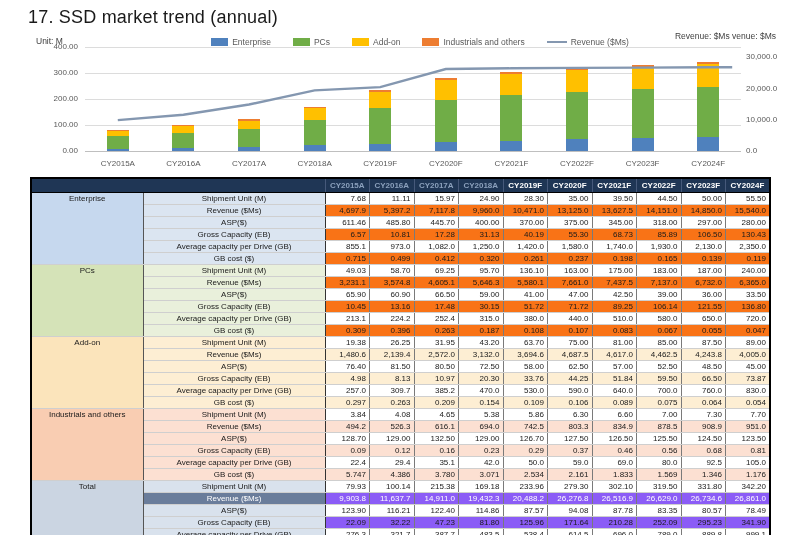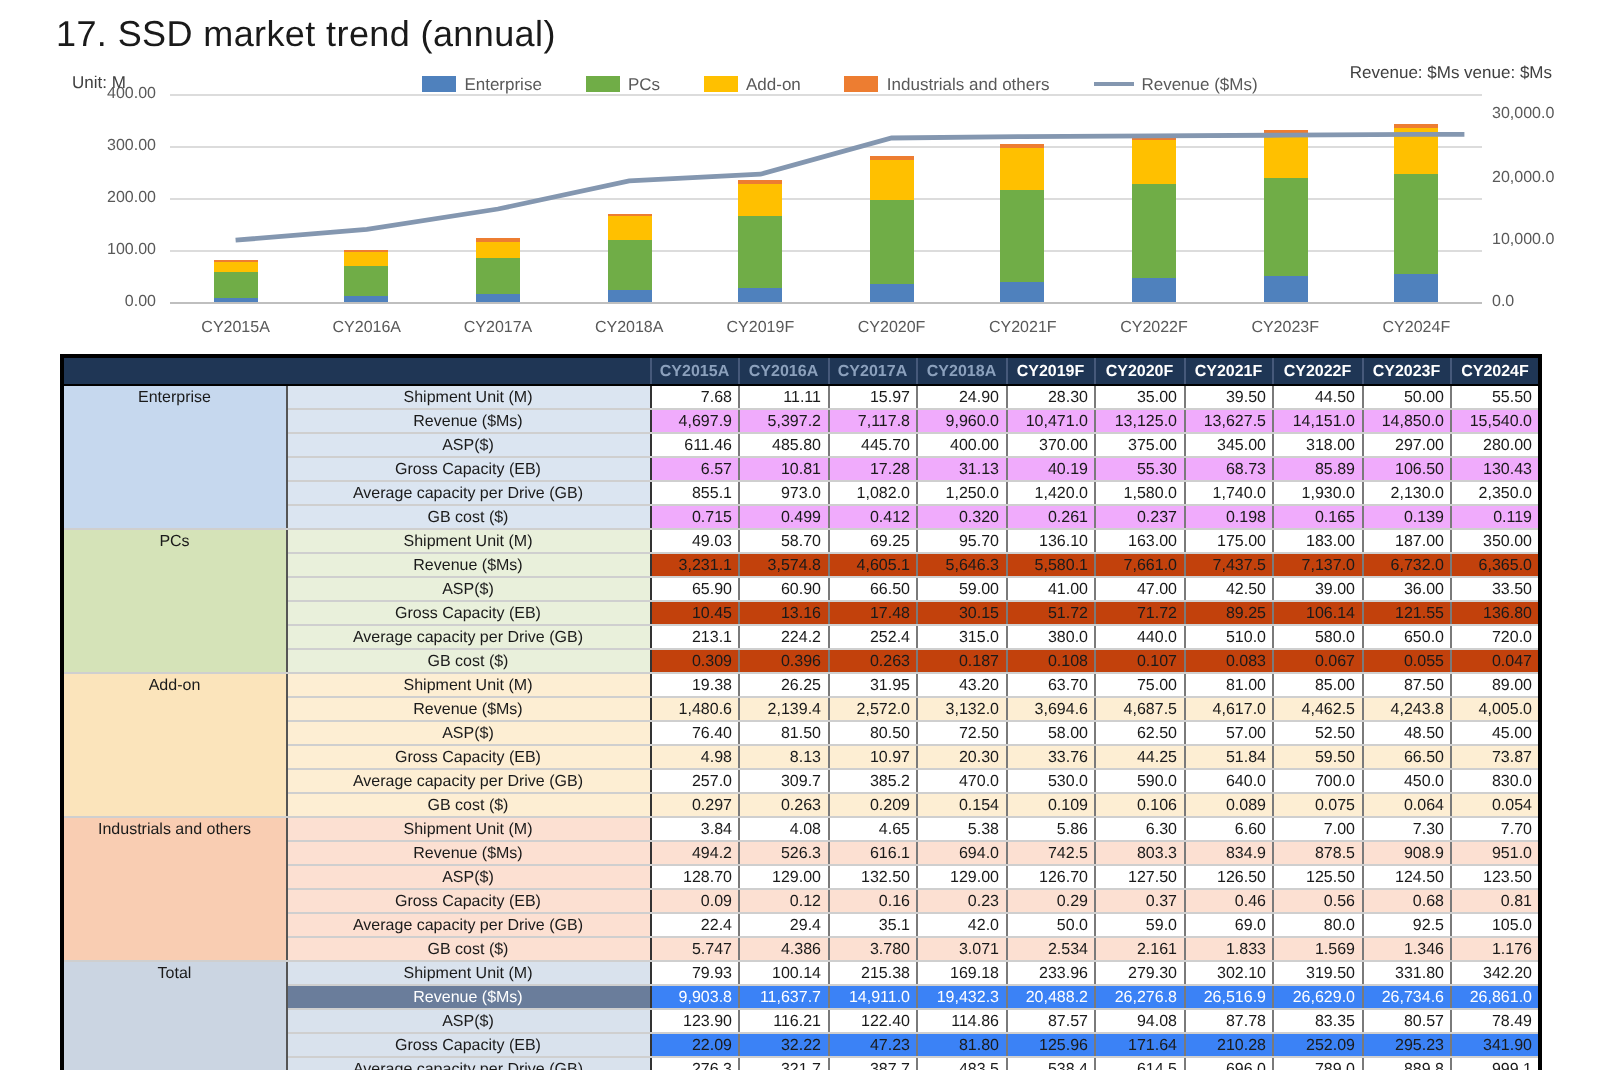--- a/index.html
+++ b/index.html
@@ -29,25 +29,25 @@
   td,th{border-right:1px solid #7a7a7a;border-bottom:1px solid #cfcfcf;padding:0 3px;height:11px;
         line-height:10px;overflow:hidden;white-space:nowrap}
   thead th{height:13px;border-bottom:1.5px solid #000;background:#1f3655;color:#fff;font-weight:bold;
            text-align:center;border-right:1px solid #46597a;font-size:8px}
   thead th.actual{color:#8ba0bc}
   tr.sec-start td{border-top:1.5px solid #000}
   td.cat{text-align:center;vertical-align:top;padding-top:1px;border-right:1px solid #555;font-size:8px}
   td.metric{text-align:center;border-right:1.5px solid #333}
   td.val{text-align:right}
   
-  td.cat.ent{background:#c6d8ee}   tr.ent td.metric{background:#dbe5f1}   tr.ent.stripe td.val{background:#f0abfc}
-  td.cat.pcs{background:#d5e3b8}   tr.pcs td.metric{background:#e9f0db}   tr.pcs.stripe td.val{background:#c2410c}
+  td.cat.ent{background:#c6d8ee}   tr.ent td.metric{background:#dbe5f1}   tr.ent.stripe td.val{background:#f97316}
+  td.cat.pcs{background:#d5e3b8}   tr.pcs td.metric{background:#e9f0db}   tr.pcs.stripe td.val{background:#f97316}
   td.cat.addon{background:#fbe4bb} tr.addon td.metric{background:#fdeed3} tr.addon.stripe td.val{background:#fdeed3}
   td.cat.ind{background:#f9cdb2}   tr.ind td.metric{background:#fce0d2}   tr.ind.stripe td.val{background:#fce0d2}
-  td.cat.total{background:#cbd5e2} tr.total td.metric{background:#d9e2ed} tr.total.stripe td.val{background:#3b82f6}
+  td.cat.total{background:#cbd5e2} tr.total td.metric{background:#d9e2ed} tr.total.stripe td.val{background:#8b5cf6}
   tr.total-rev td.metric,tr.total-rev td.val{background:#6a7d9b;color:#fff}
 </style>
 </head>
 <body>
 
 <div class="title">17. SSD market trend (annual)</div>
 
 <div class="chart" id="chart">
   <div class="unit">Unit: M</div>
   <div class="runit">Revenue: $Ms venue: $Ms</div>
@@ -279,21 +279,21 @@
         <td class="metric">Shipment Unit (M)</td>
         <td class="val">49.03</td>
         <td class="val">58.70</td>
         <td class="val">69.25</td>
         <td class="val">95.70</td>
         <td class="val">136.10</td>
         <td class="val">163.00</td>
         <td class="val">175.00</td>
         <td class="val">183.00</td>
         <td class="val">187.00</td>
-        <td class="val">350.00</td>
+        <td class="val">240.00</td>
       </tr>
       <tr class="pcs stripe">
         <td class="metric">Revenue ($Ms)</td>
         <td class="val">3,231.1</td>
         <td class="val">3,574.8</td>
         <td class="val">4,605.1</td>
         <td class="val">5,646.3</td>
         <td class="val">5,580.1</td>
         <td class="val">7,661.0</td>
         <td class="val">7,437.5</td>
@@ -409,21 +409,21 @@
       <tr class="addon">
         <td class="metric">Average capacity per Drive (GB)</td>
         <td class="val">257.0</td>
         <td class="val">309.7</td>
         <td class="val">385.2</td>
         <td class="val">470.0</td>
         <td class="val">530.0</td>
         <td class="val">590.0</td>
         <td class="val">640.0</td>
         <td class="val">700.0</td>
-        <td class="val">450.0</td>
+        <td class="val">760.0</td>
         <td class="val">830.0</td>
       </tr>
       <tr class="addon stripe">
         <td class="metric">GB cost ($)</td>
         <td class="val">0.297</td>
         <td class="val">0.263</td>
         <td class="val">0.209</td>
         <td class="val">0.154</td>
         <td class="val">0.109</td>
         <td class="val">0.106</td>

